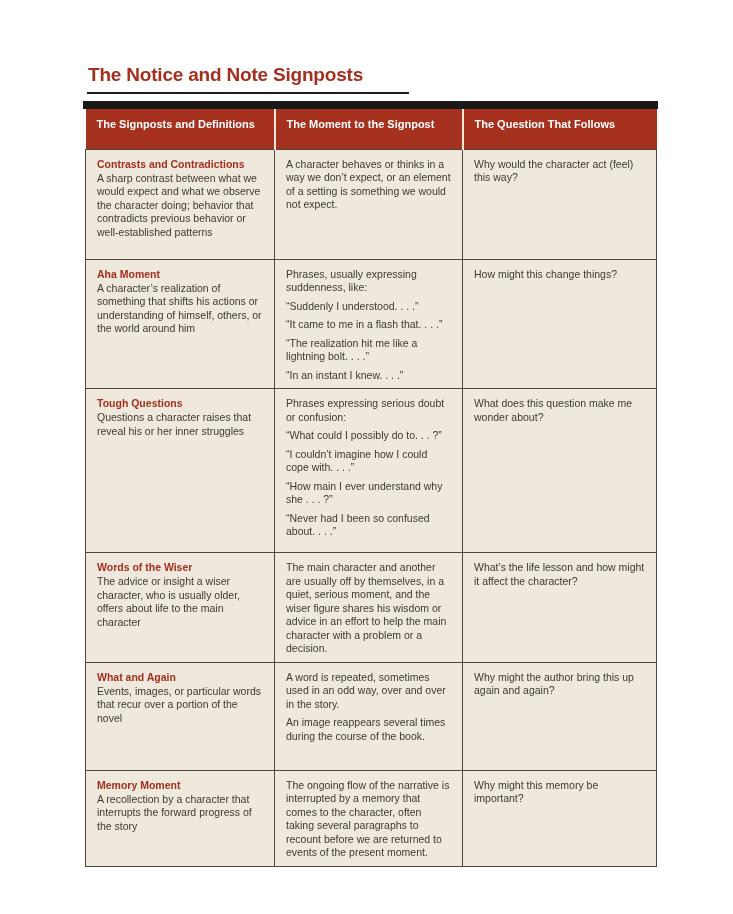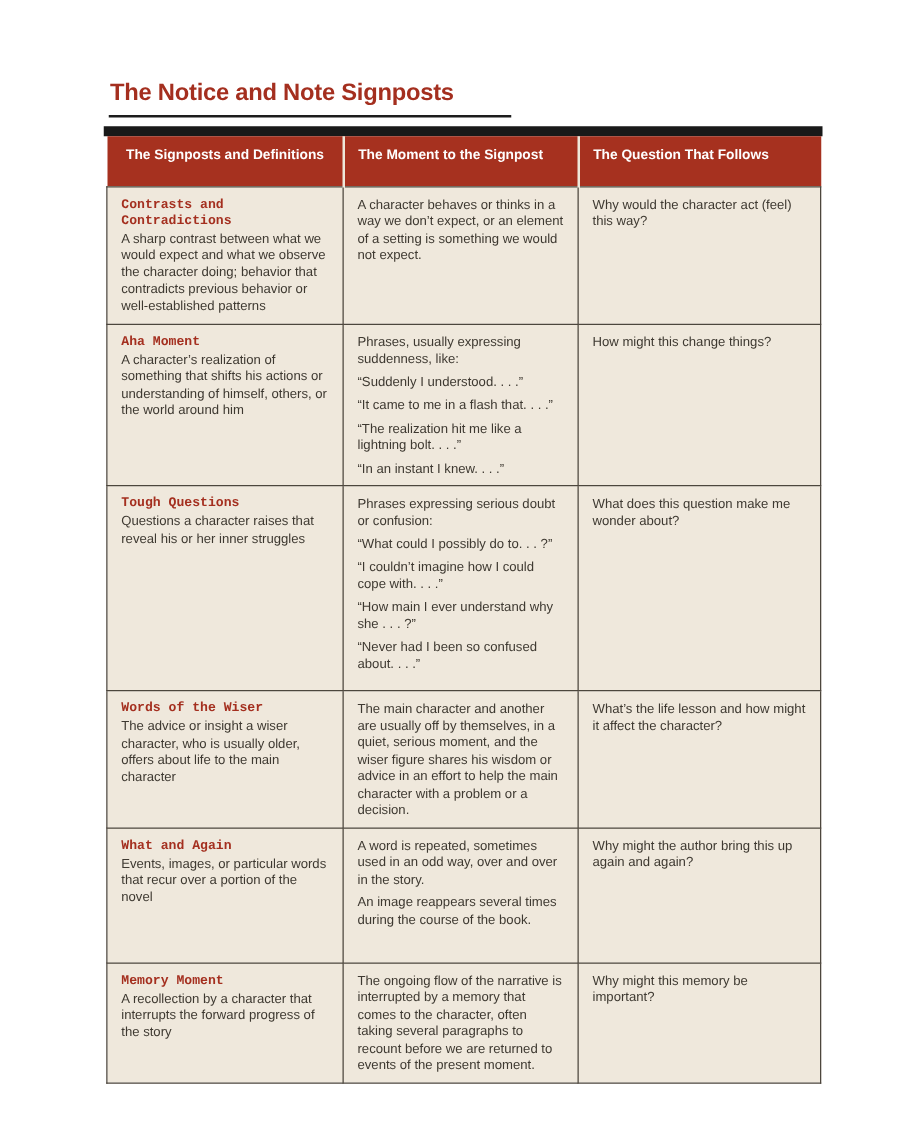--- a/index.html
+++ b/index.html
@@ -54,39 +54,38 @@
     background: #a6311f;
     color: #ffffff;
     font-size: 11px;
     line-height: 13.5px;
     font-weight: 700;
     text-align: left;
     padding: 9px 10px 8px 11px;
     height: 40px;
     border-left: 2px solid #eee7da;
   }
-  thead th:first-child { border-left: none; text-align: center; }
+  thead th:first-child { border-left: none; }
   
   tbody td {
     background: #efe8dc;
     border: 1px solid #4c463d;
     padding: 8px 10px 6px 11px;
     font-size: 10.5px;
     line-height: 13.5px;
   }
   .col-def  { width: 189px; }
   .col-clue { width: 188px; }
   .col-q    { width: 194px; }
   .signpost-name {
     color: #a42f1f;
     font-weight: 700;
     font-size: 10.5px;
     line-height: 13px;
     margin: 0 0 1px 0;
-    font-family: Liberation Mono, monospace;
   }
   .cell-text, .clues-cell p {
     margin: 0;
   }
   .clues-cell p { margin: 0 0 5px 0; }
   .clues-cell p:last-child { margin-bottom: 0; }
 </style>
 </head>
 <body>
 

